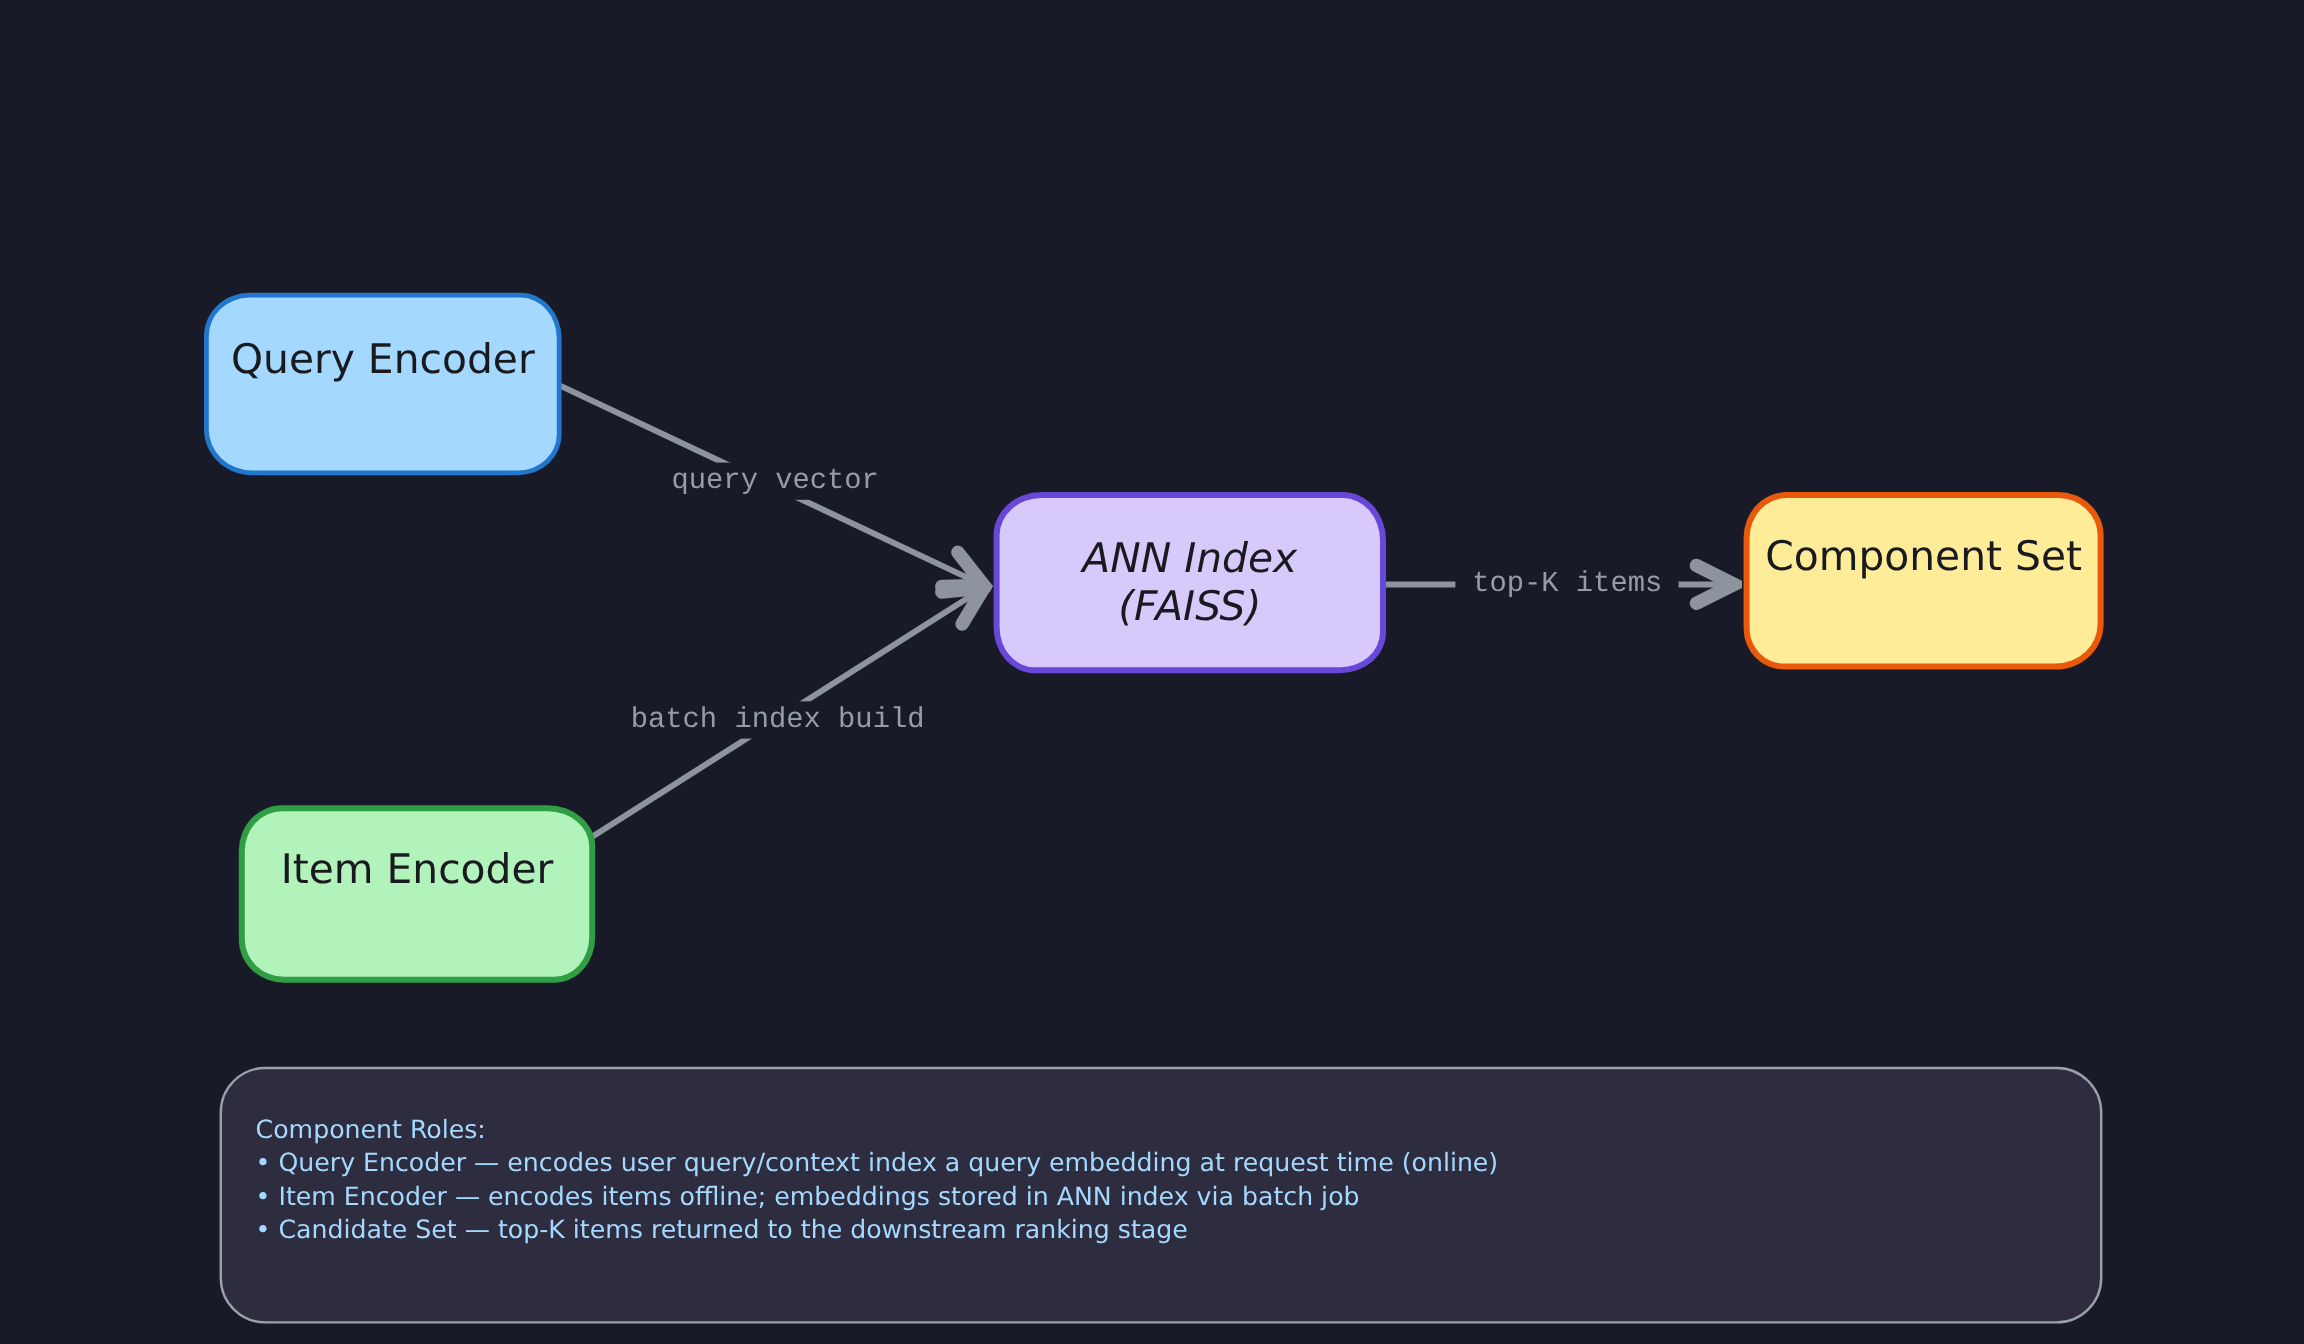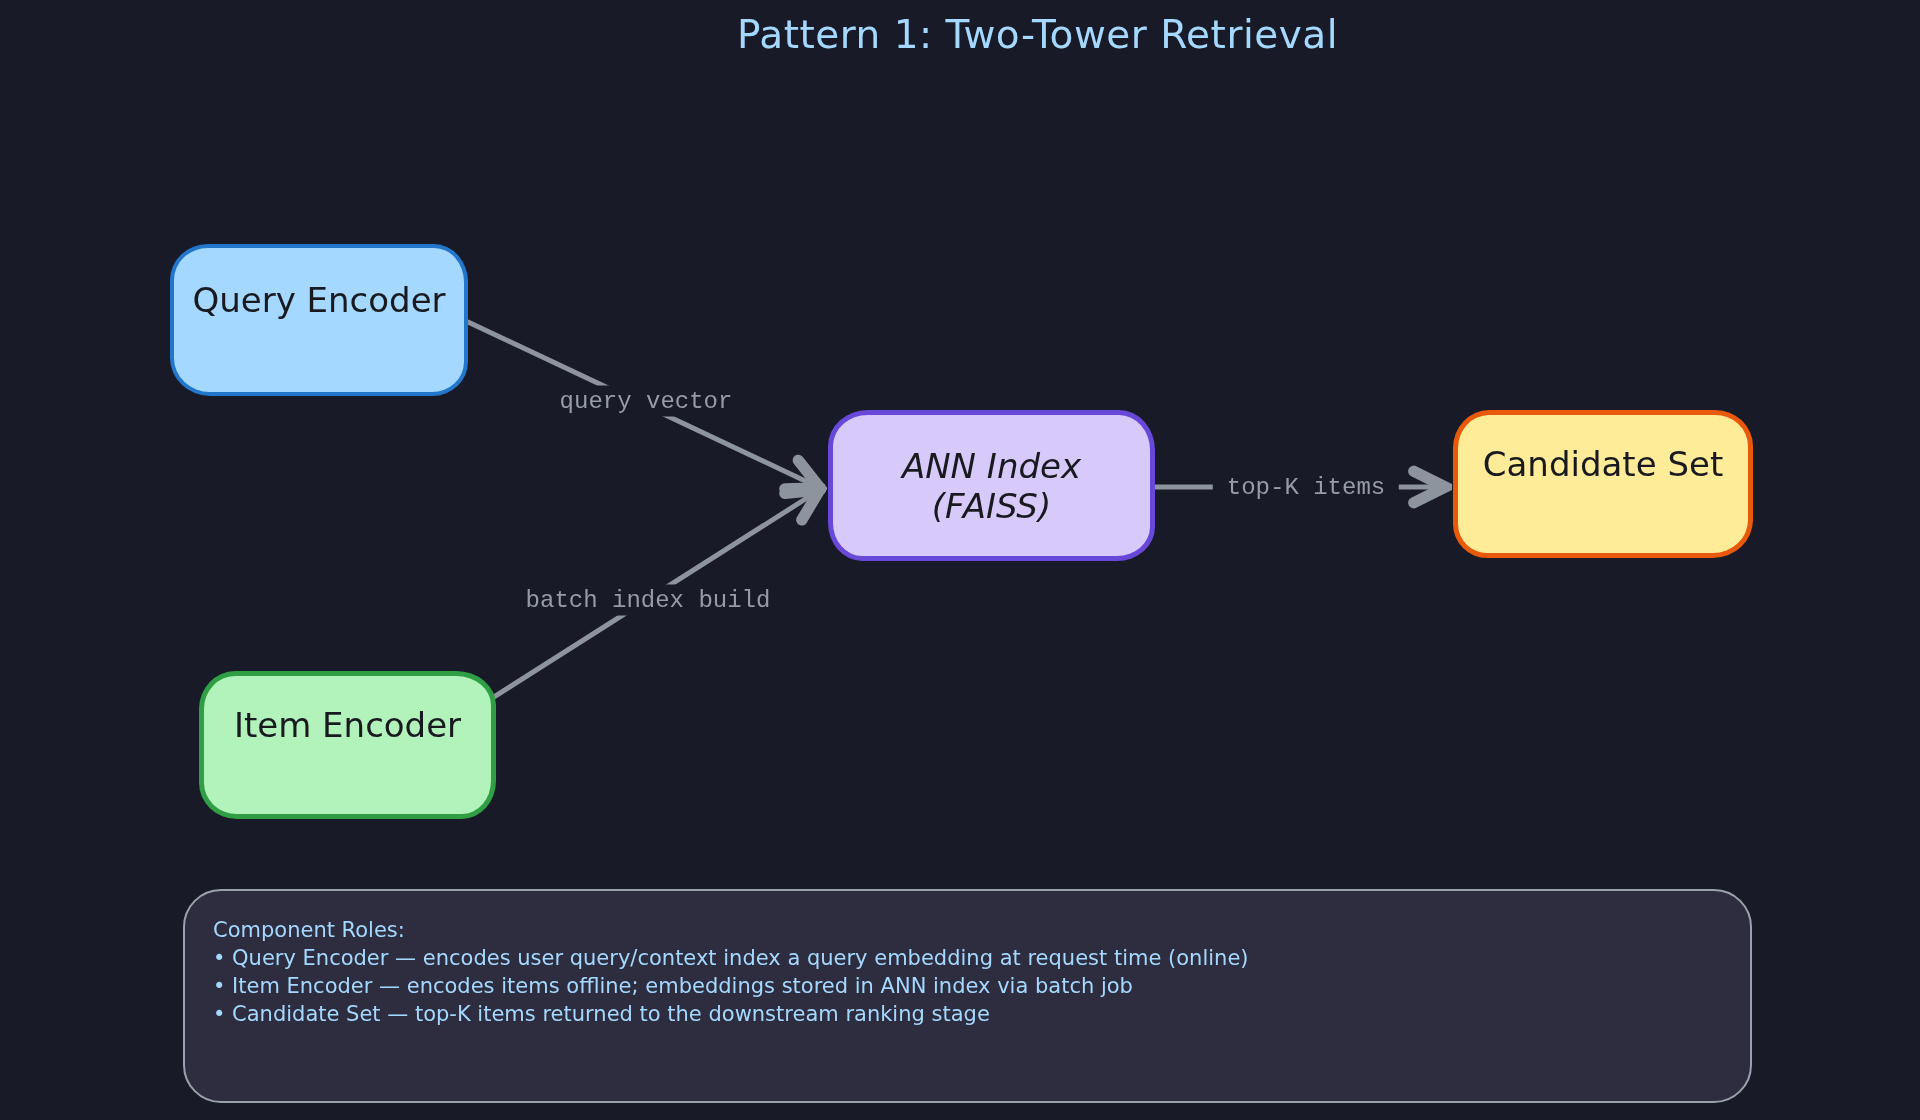--- a/index.html
+++ b/index.html
@@ -57,31 +57,30 @@
     background:var(--bg); color:var(--grayText);
     font-size:24px; padding:2px 14px;font-family:Liberation Mono, monospace;
   }
   .el-query{left:646px; top:401px;}
   .el-batch{left:648px; top:600px;}
   .el-topk{left:1306px; top:487px;}
   .notes{
     position:absolute; left:183px; top:889px; width:1569px; height:214px;
     box-sizing:border-box; background:var(--panel);
     border:2px solid var(--panelBorder); border-radius:38px;
-    padding:25px 28px; color:var(--blueText);
+    padding:36px 28px; color:var(--blueText);
     font-size:21px; line-height:28px;
   }
   .notes div{white-space:nowrap;}
 </style>
 </head>
 <body>
 
 <div class="canvas">
 
-  <div class="title">Pattern 1: Two-Tower Retrieval</div>
 
   <svg class="edges" width="1920" height="1120" viewBox="0 0 1920 1120">
     <defs>
       <marker id="arrowhead" viewBox="0 0 20 20" refX="16" refY="10" markerWidth="9" markerHeight="9" orient="auto" markerUnits="strokeWidth">
         <path d="M3,3 L17,10 L3,17" fill="none" stroke="#8d949e" stroke-width="2" stroke-linecap="round"></path>
       </marker>
     </defs>
     <path d="M468,322 L818,487" marker-end="url(#arrowhead)"></path>
     <path d="M464,716 L818,491" marker-end="url(#arrowhead)"></path>
     <path d="M1155,487 L1443,487" marker-end="url(#arrowhead)"></path>
@@ -94,21 +93,21 @@
   <div class="node node-item">
     <span class="lbl">Item Encoder</span>
   </div>
 
   <div class="node node-ann">
     <span class="lbl">ANN Index</span>
     <span class="lbl">(FAISS)</span>
   </div>
 
   <div class="node node-candidate">
-    <span class="lbl">Candidate Set</span>
+    <span class="lbl">Component Set</span>
   </div>
 
   <div class="edge-label el-query">query vector</div>
   <div class="edge-label el-batch">batch index build</div>
   <div class="edge-label el-topk">top-K items</div>
 
   <div class="notes">
     <div>Component Roles:</div>
     <div>• Query Encoder — encodes user query/context index a query embedding at request time (online)</div>
     <div>• Item Encoder — encodes items offline; embeddings stored in ANN index via batch job</div>

